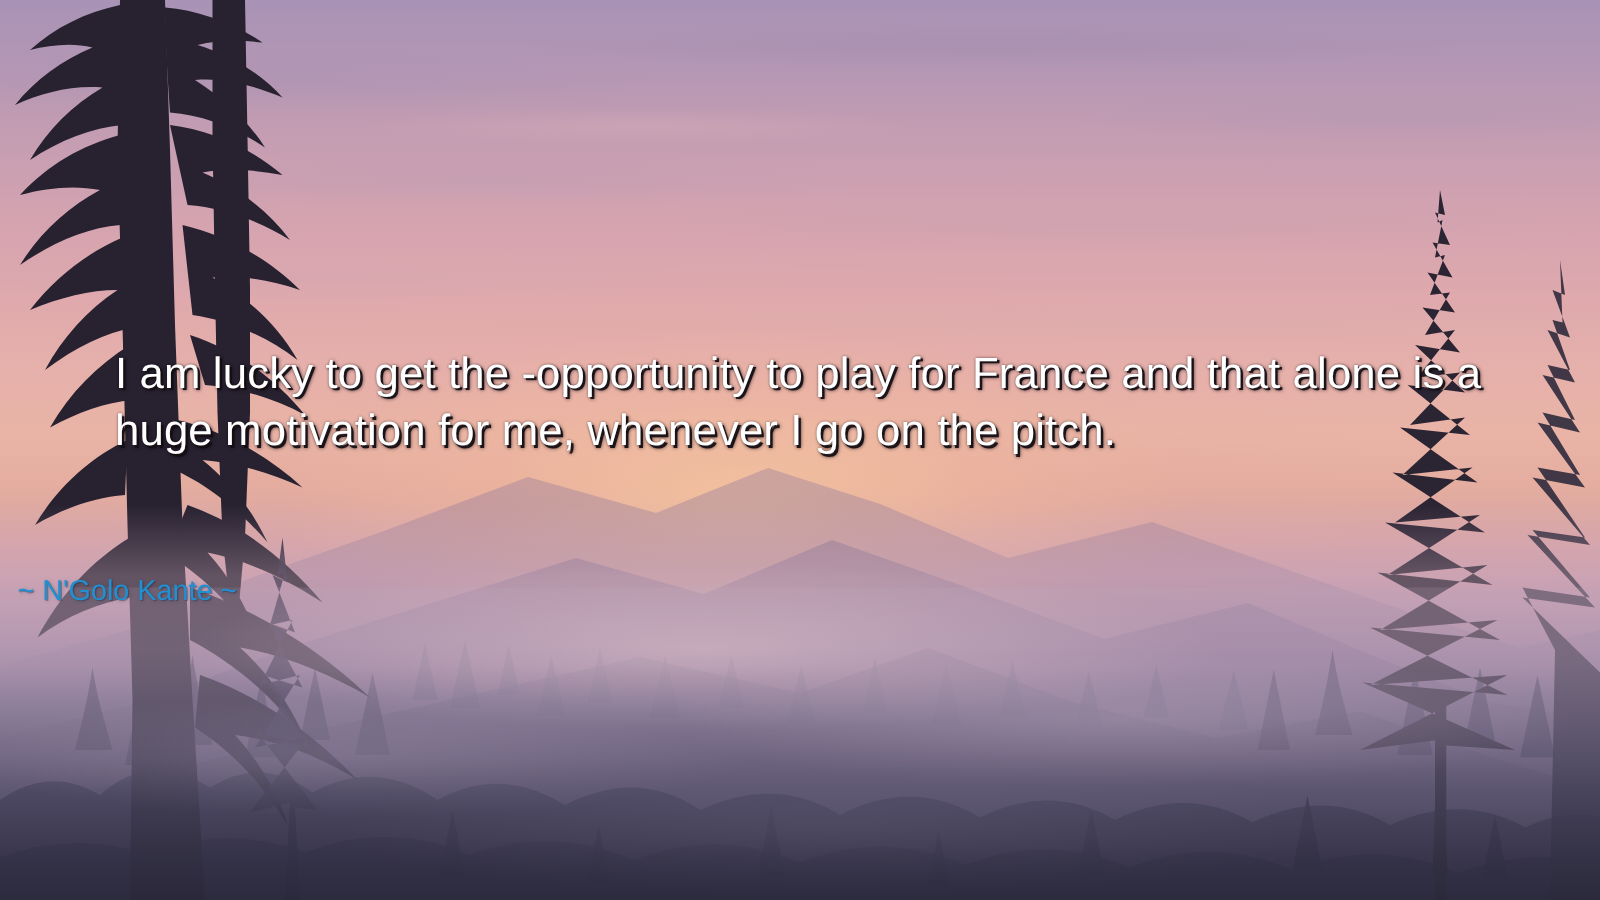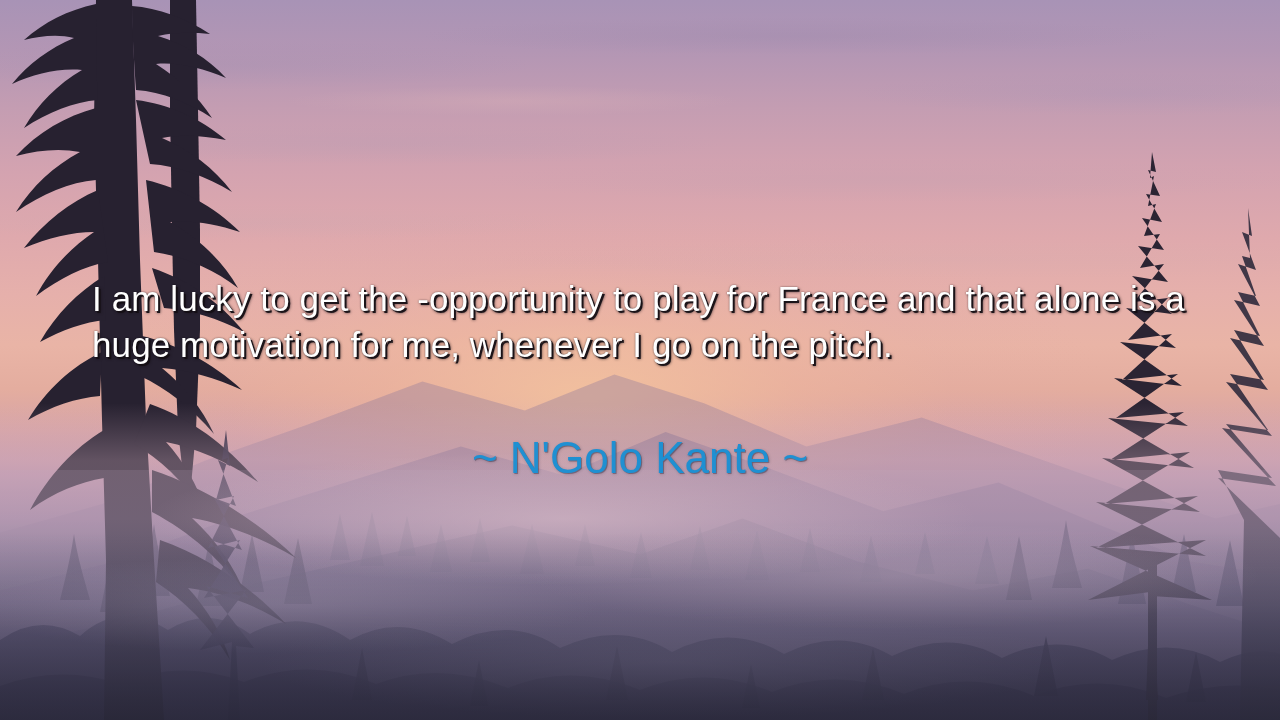--- a/index.html
+++ b/index.html
@@ -130,23 +130,22 @@
     text-shadow:
       2px 2px 0 rgba(20,14,20,0.92),
       2px 2px 3px rgba(20,14,20,0.75),
       0 0 2px rgba(20,14,20,0.55);
   }
   .attribution {
     position: absolute;
     left: 0;
     right: 0;
     top: 437px;
-    margin: 0;
-    text-align: center;
-    font-size: 44px;
+    margin: 14px;
+    font-size: 23px;
     line-height: 42px;
     color: #1f90d2;
     text-shadow:
       1px 1px 0 rgba(40,40,60,0.35),
       1px 1px 3px rgba(40,40,60,0.30);
   }
 </style>
 </head>
 <body>
 

